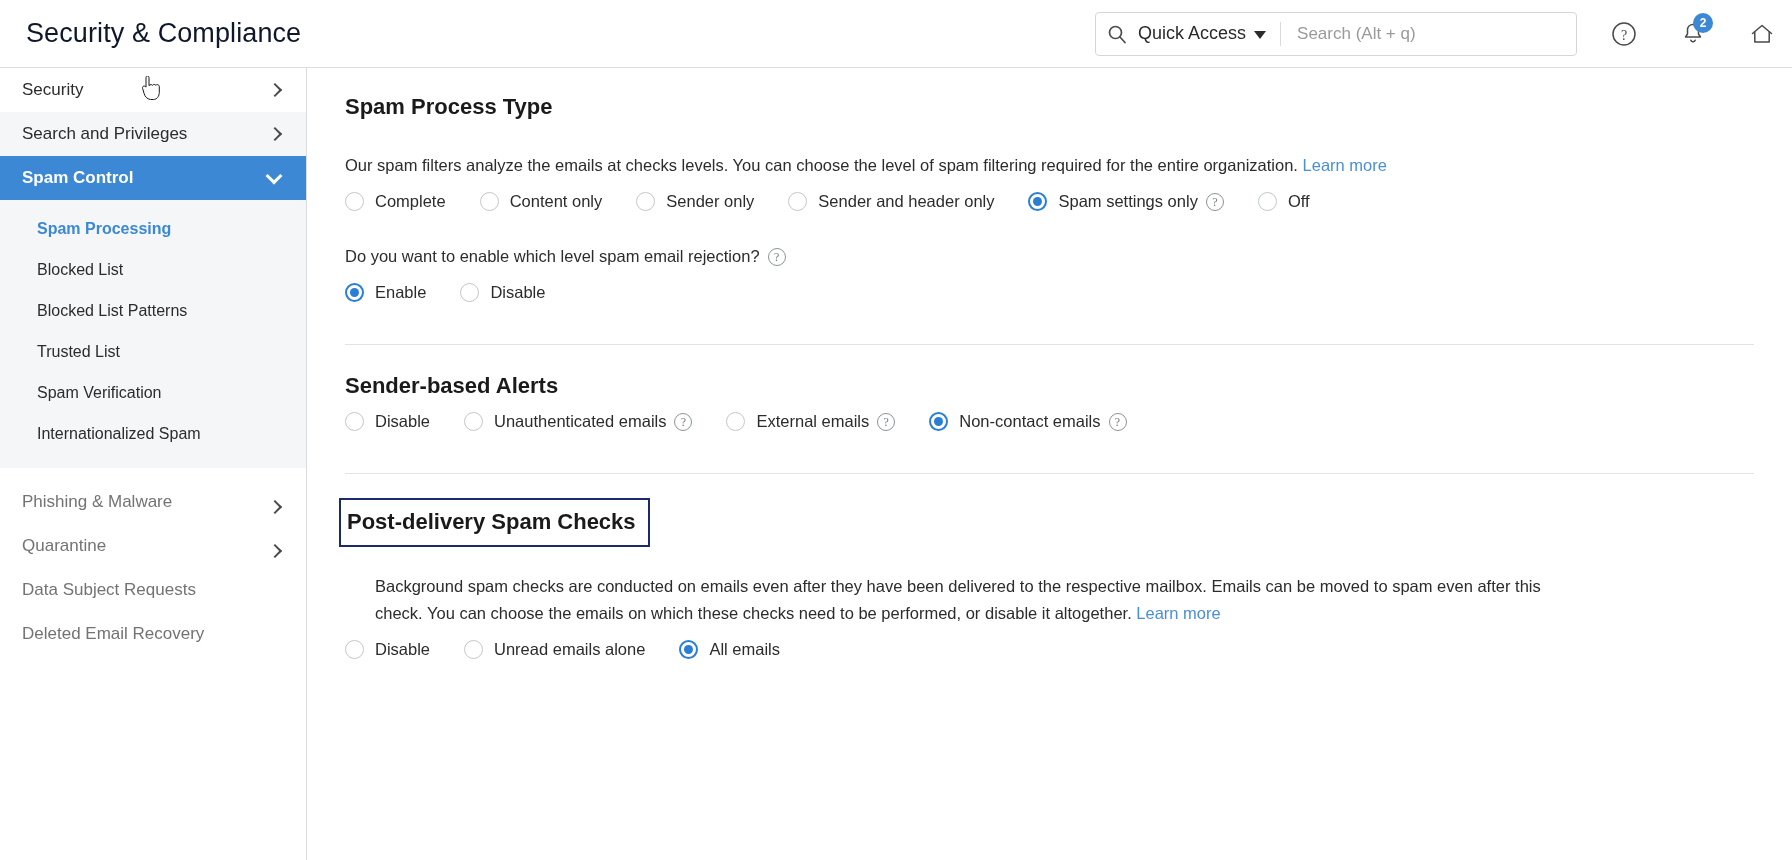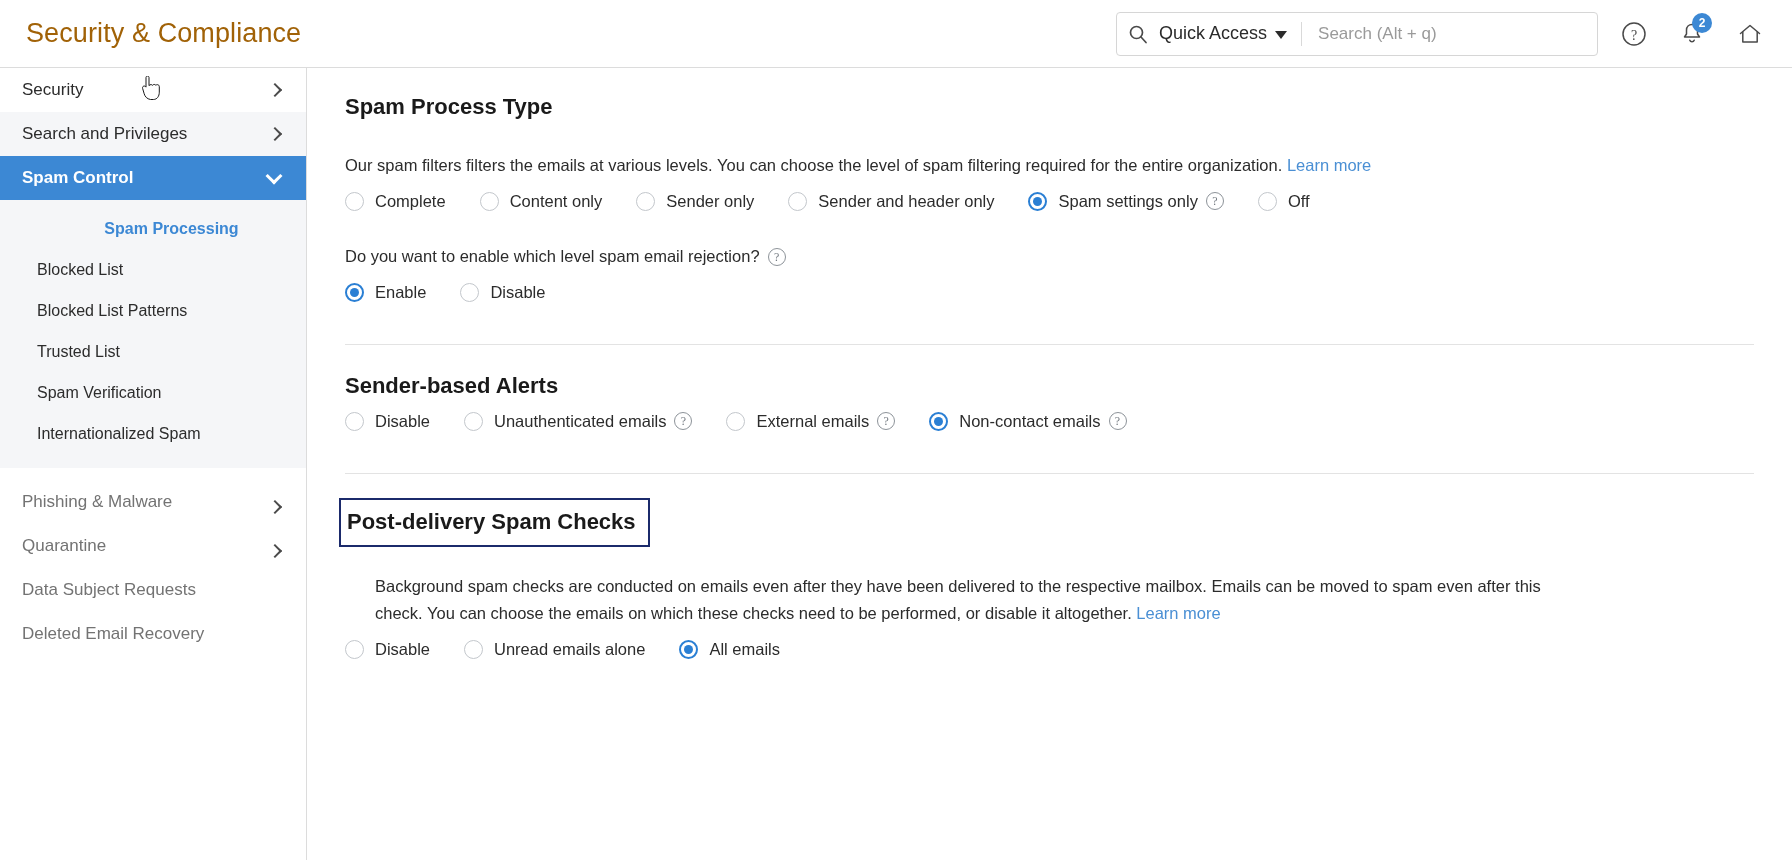--- a/index.html
+++ b/index.html
@@ -18,29 +18,29 @@
     height: 68px;
     display: flex;
     align-items: center;
     border-bottom: 1px solid #dcdcdc;
     background: #ffffff;
   }
   .app-title {
     margin-left: 26px;
     font-size: 27px;
     font-weight: 400;
-    color: #a16207;
+    color: #0f172a;
     letter-spacing: 0.1px;
   }
   .header-right {
     margin-left: auto;
     display: flex;
     align-items: center;
-    padding-right: 20px;
-    gap: 0px;
+    padding-right: 8px;
+    gap: 11px;
   }
   .search-wrap {
     display: flex;
     align-items: center;
     width: 482px;
     height: 44px;
     border: 1px solid #d6d6d6;
     border-radius: 4px;
     background: #fff;
   }
@@ -144,21 +144,20 @@
     height: 41px;
     display: flex; align-items: center;
     padding-left: 37px;
     font-size: 16px;
     color: #2c2c2c;
     cursor: pointer;
   }
   .subnav-item.current {
     color: #3c88d4;
     font-weight: bold;
-    justify-content: center;
   }
   .nav-plain {
     display: flex; align-items: flex-end;
     height: 44px;
     padding: 0 22px;
     font-size: 17px;
     color: #737373;
     cursor: pointer;
   }
   .nav-plain .label { flex: 1; }
@@ -206,21 +205,21 @@
     cursor: pointer;
     text-decoration: none;
   }
   .radio-row {
     display: flex;
     align-items: center;
     flex-wrap: wrap;
   }
   .radio-opt {
     display: flex;
-    align-items: flex-start;
+    align-items: flex-end;
     margin-right: 34px;
     cursor: pointer;
   }
   .radio {
     width: 19px; height: 19px;
     border-radius: 50%;
     border: 1.6px solid #c3c7cc;
     background: #fff;
     display: inline-block;
     position: relative;
@@ -370,21 +369,21 @@
     <path d="M4 1.5c0-.8.7-1.5 1.5-1.5S7 .7 7 1.5v8.2c.5-.7 1.2-1.1 2-1.1.6 0 1.1.25 1.5.7.45-.55 1.05-.85 1.75-.85.65 0 1.25.3 1.6.8.4-.4.95-.6 1.5-.6 1.1 0 1.95.85 1.95 2v5.5c0 4.2-2.3 7.35-5.9 7.35H8.5C5 23 2.9 20.5 2.2 17.8L.6 12.4c-.3-1 .2-2 1.1-2.3.7-.25 1.5 0 2 .6l.3.4z" fill="#ffffff" stroke="#1a1a1a" stroke-width="1"></path>
   </svg>
 
   <div class="main">
 
     <div class="section" style="padding-top:26px;">
       <div class="section-inner">
         <h2 class="sec-title">Spam Process Type</h2>
 
         <div class="desc" style="margin-top:32px;">
-          <span>Our spam filters filters the emails at various levels. You can choose the level of spam filtering required for the entire organization.</span>
+          <span>Our spam filters analyze the emails at checks levels. You can choose the level of spam filtering required for the entire organization.</span>
           <span class="link">Learn more</span>
         </div>
 
         <div class="radio-row" style="margin-top:13px;">
           <label class="radio-opt">
             <span class="radio"></span>
             <span class="radio-label">Complete</span>
           </label>
           <label class="radio-opt">
             <span class="radio"></span>

